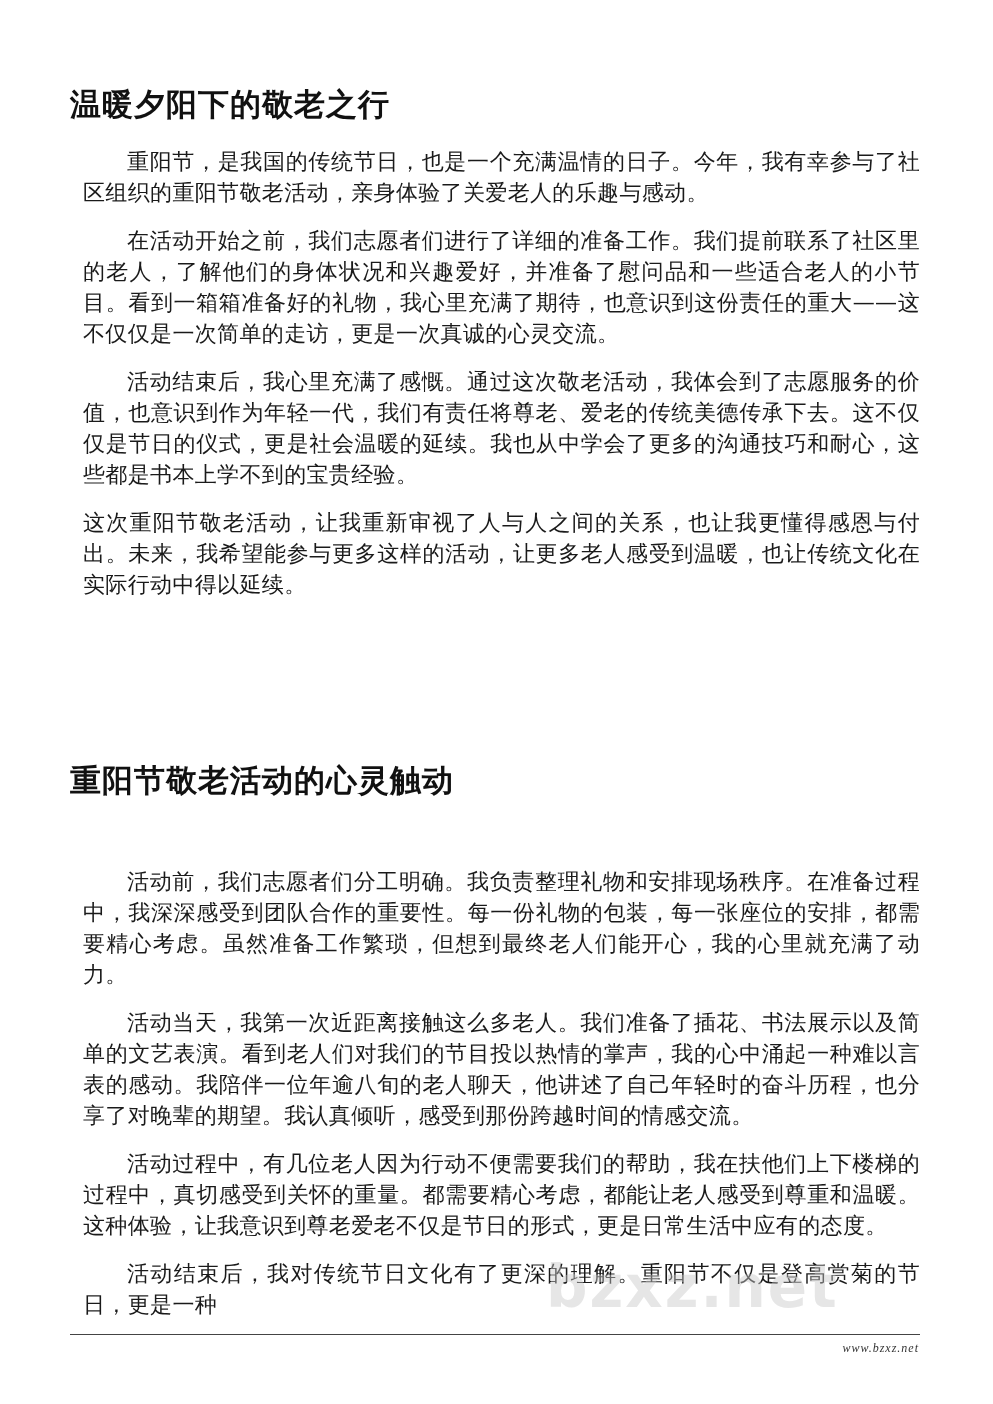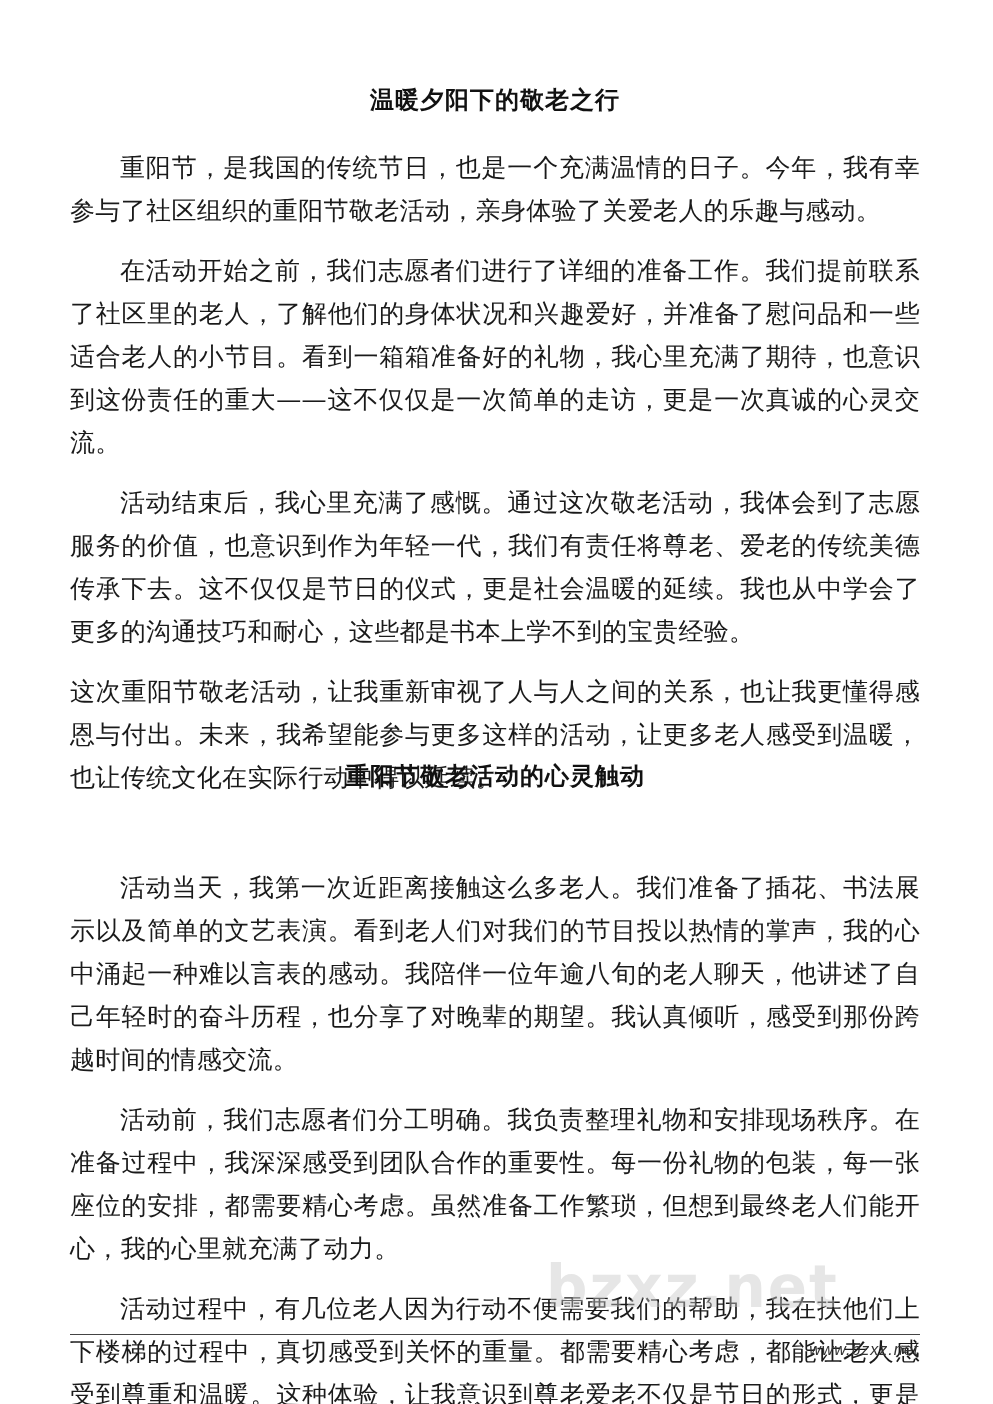--- a/index.html
+++ b/index.html
@@ -1,49 +1,49 @@
 <!DOCTYPE html>
 <html><head>
 <meta charset="utf-8">
 <style>
   html, body { margin: 0; padding: 0; background: #ffffff; }
   body { width: 993px; height: 1404px; position: relative; overflow: hidden;
          font-family: "DejaVu Serif", "Liberation Serif", serif; color: #1a1a1a; }
   .page { position: absolute; left: 70px; top: 0; width: 850px; }
-  .title { text-align: center; font-family: "DejaVu Sans", "Liberation Sans", sans-serif;
-           font-weight: bold; font-size: 24px; letter-spacing: 1px; margin: 0; color: #111; }
+  .title { font-family: "DejaVu Sans", "Liberation Sans", sans-serif;
+           font-weight: bold; font-size: 31px; letter-spacing: 1px; margin: 0; color: #111; }
   .t1 { position: absolute; top: 84px; left: 0; width: 850px; }
   .t2 { position: absolute; top: 760px; left: 0; width: 850px; }
   .sec { position: absolute; left: 0; width: 850px; }
   .s1 { top: 146px; }
   .s2 { top: 866px; }
-  p { margin: 0 0 17px 0; font-size: 25px; line-height: 43px; text-align: justify; letter-spacing: 0.35px; }
+  p { margin: 0 0 17px 13px; font-size: 22px; line-height: 31px; text-align: justify; letter-spacing: 0.35px; }
   p.indent { text-indent: 2em; }
   .rule { position: absolute; left: 70px; top: 1334px; width: 850px; height: 0; border-top: 1.5px solid #444; }
-  .footer-url { position: absolute; right: 74px; top: 1341px; font-family: Liberation Sans, sans-serif;
-                font-style: italic; font-size: 16px; color: #333; letter-spacing: 1px; }
+  .footer-url { position: absolute; right: 74px; top: 1341px; font-family: Liberation Serif, serif;
+                font-style: italic; font-size: 12px; color: #333; letter-spacing: 1px; }
   .watermark { position: absolute; left: 546px; top: 1258px; font-family: "DejaVu Sans", "Liberation Sans", sans-serif;
                font-weight: bold; font-size: 58px; color: rgba(200,200,200,0.45); letter-spacing: 2px; line-height: 1; }
 </style>
 </head>
 <body>
 
 <div class="page">
   <h1 class="title t1">温暖夕阳下的敬老之行</h1>
   <div class="sec s1">
     <p class="indent">重阳节，是我国的传统节日，也是一个充满温情的日子。今年，我有幸参与了社区组织的重阳节敬老活动，亲身体验了关爱老人的乐趣与感动。</p>
     <p class="indent">在活动开始之前，我们志愿者们进行了详细的准备工作。我们提前联系了社区里的老人，了解他们的身体状况和兴趣爱好，并准备了慰问品和一些适合老人的小节目。看到一箱箱准备好的礼物，我心里充满了期待，也意识到这份责任的重大——这不仅仅是一次简单的走访，更是一次真诚的心灵交流。</p>
     <p class="indent">活动结束后，我心里充满了感慨。通过这次敬老活动，我体会到了志愿服务的价值，也意识到作为年轻一代，我们有责任将尊老、爱老的传统美德传承下去。这不仅仅是节日的仪式，更是社会温暖的延续。我也从中学会了更多的沟通技巧和耐心，这些都是书本上学不到的宝贵经验。</p>
     <p>这次重阳节敬老活动，让我重新审视了人与人之间的关系，也让我更懂得感恩与付出。未来，我希望能参与更多这样的活动，让更多老人感受到温暖，也让传统文化在实际行动中得以延续。</p>
   </div>
 
   <h1 class="title t2">重阳节敬老活动的心灵触动</h1>
   <div class="sec s2">
+    <p class="indent">活动前，我们志愿者们分工明确。我负责整理礼物和安排现场秩序。在准备过程中，我深深感受到团队合作的重要性。每一份礼物的包装，每一张座位的安排，都需要精心考虑。虽然准备工作繁琐，但想到最终老人们能开心，我的心里就充满了动力。</p>
     <p class="indent">活动当天，我第一次近距离接触这么多老人。我们准备了插花、书法展示以及简单的文艺表演。看到老人们对我们的节目投以热情的掌声，我的心中涌起一种难以言表的感动。我陪伴一位年逾八旬的老人聊天，他讲述了自己年轻时的奋斗历程，也分享了对晚辈的期望。我认真倾听，感受到那份跨越时间的情感交流。</p>
-    <p class="indent">活动前，我们志愿者们分工明确。我负责整理礼物和安排现场秩序。在准备过程中，我深深感受到团队合作的重要性。每一份礼物的包装，每一张座位的安排，都需要精心考虑。虽然准备工作繁琐，但想到最终老人们能开心，我的心里就充满了动力。</p>
     <p class="indent">活动过程中，有几位老人因为行动不便需要我们的帮助，我在扶他们上下楼梯的过程中，真切感受到关怀的重量。都需要精心考虑，都能让老人感受到尊重和温暖。这种体验，让我意识到尊老爱老不仅是节日的形式，更是日常生活中应有的态度。</p>
     <p class="indent">活动结束后，我对传统节日文化有了更深的理解。重阳节不仅是登高赏菊的节日，更是一种</p>
   </div>
 </div>
 
 <div class="watermark">bzxz.net</div>
 <div class="rule"></div>
 <div class="footer-url">www.bzxz.net</div>
 
 </body></html>

